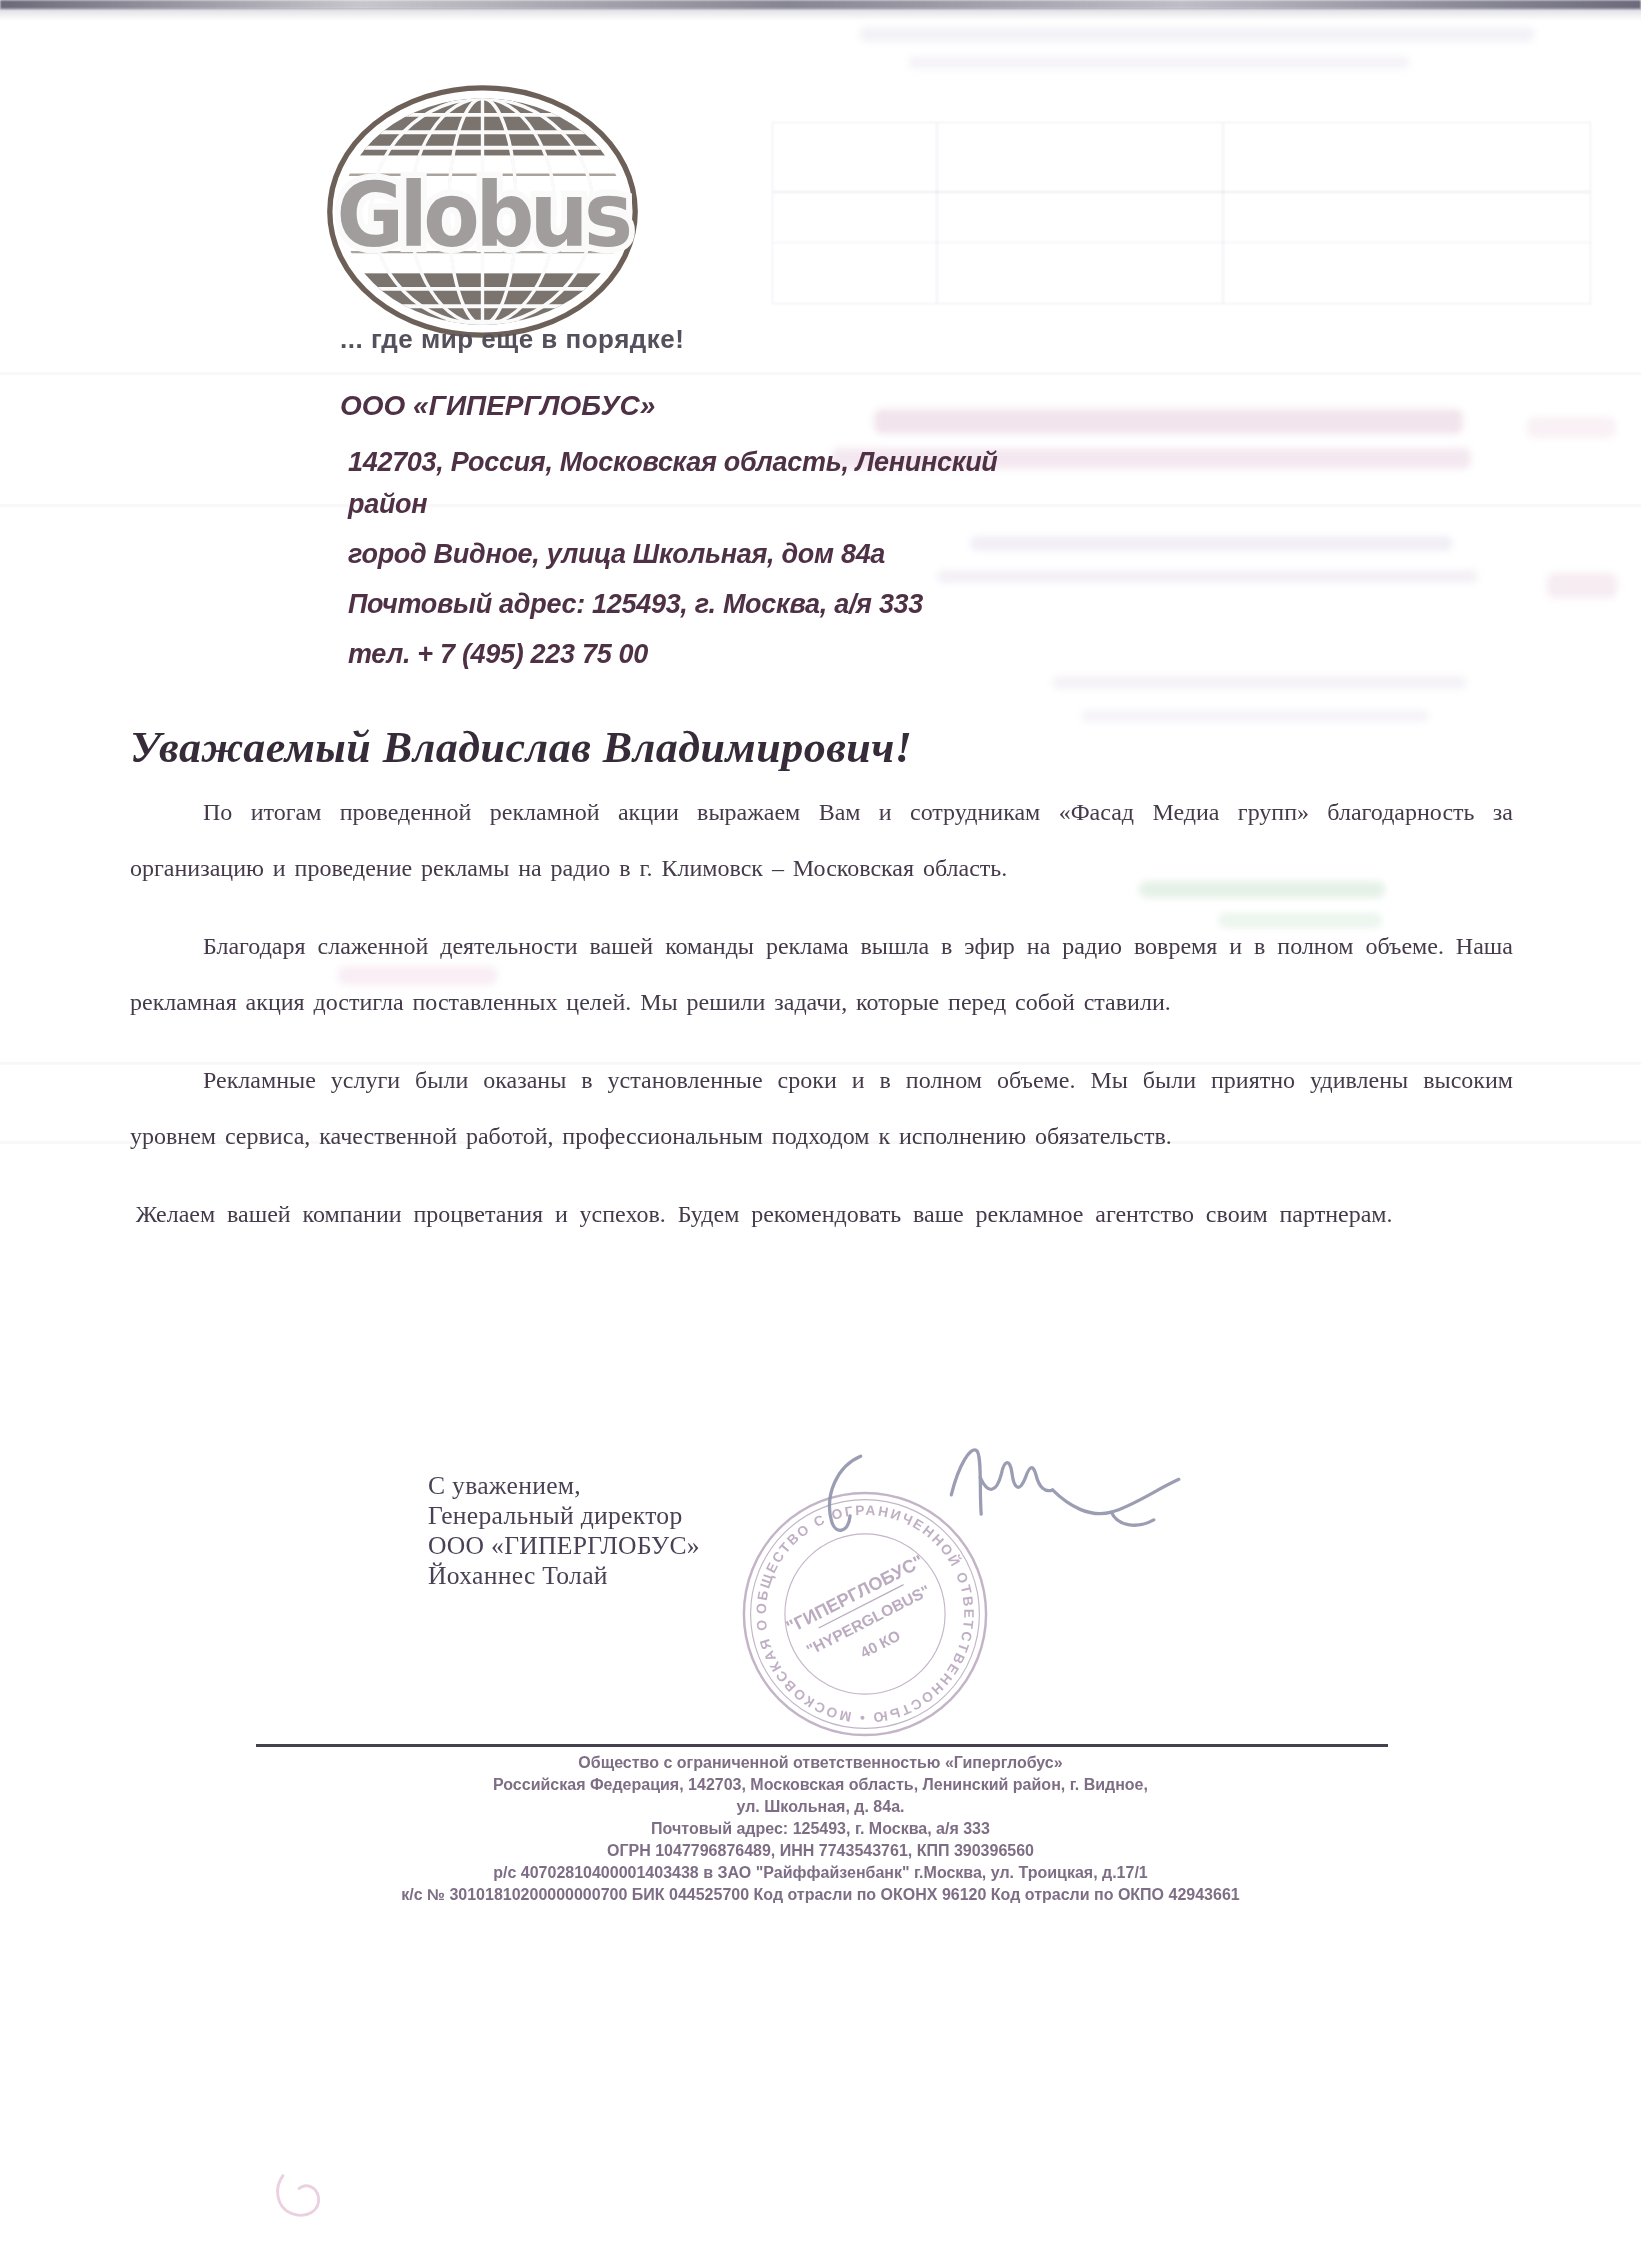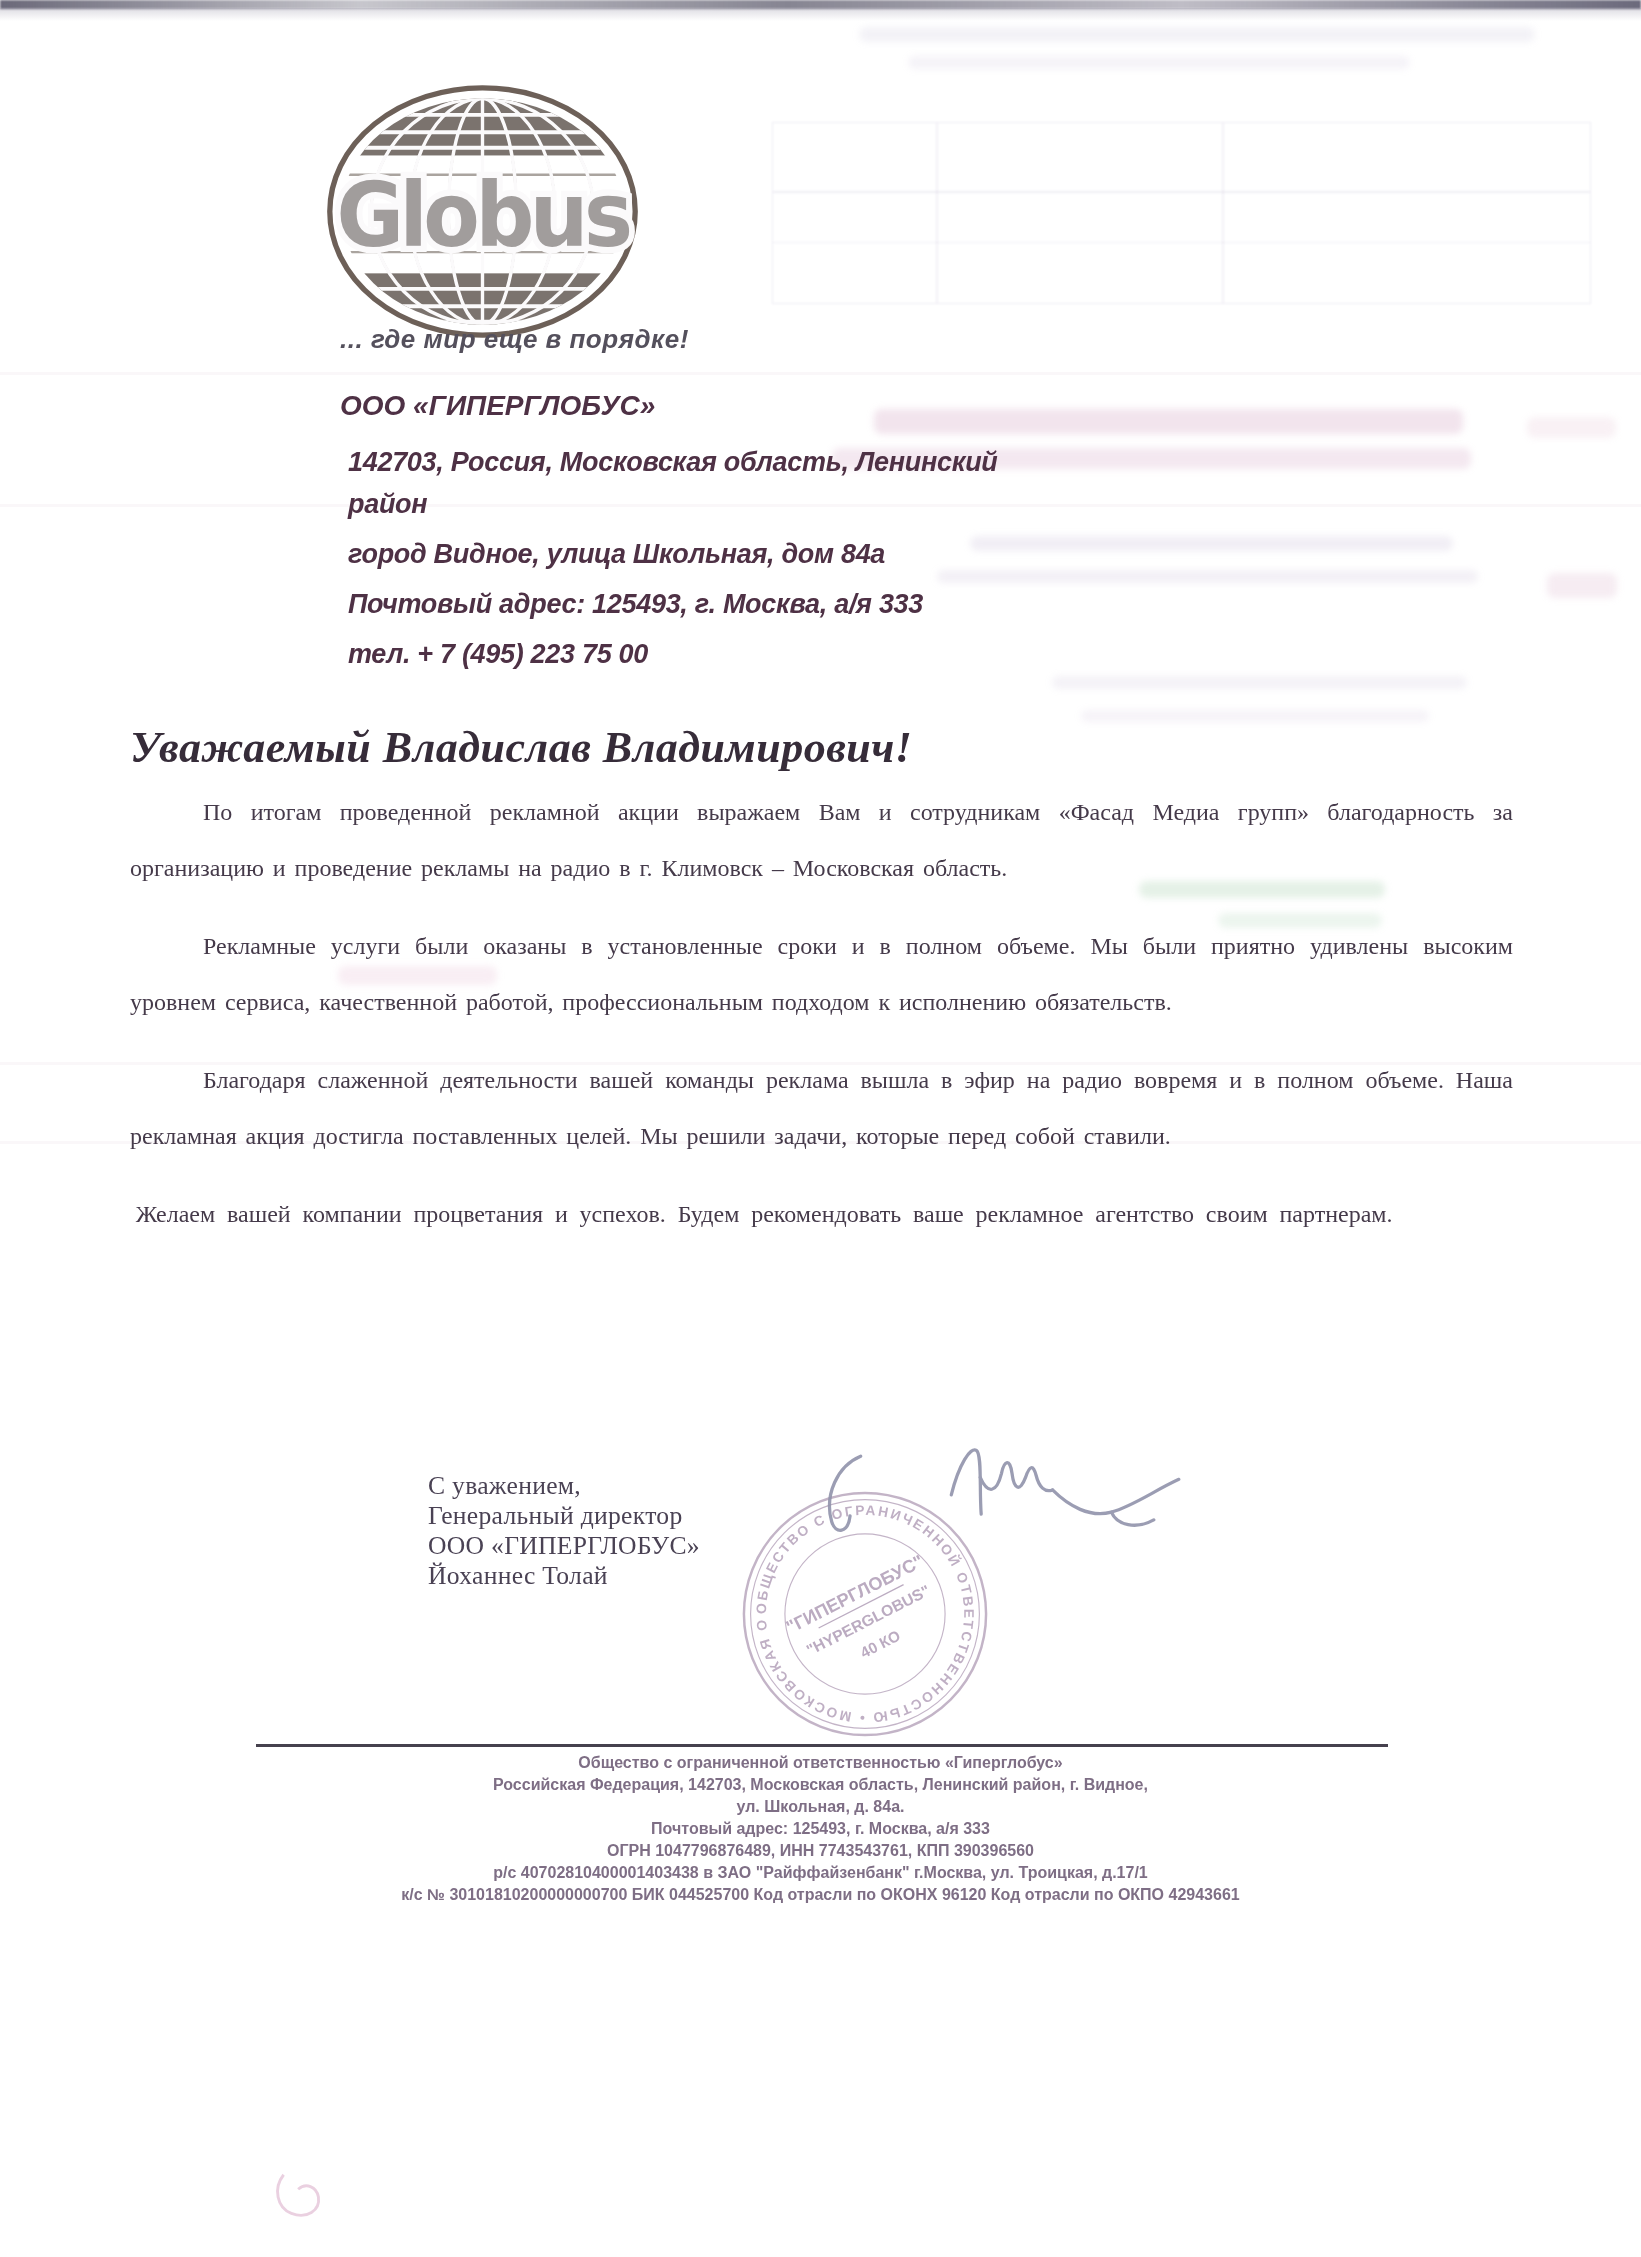--- a/index.html
+++ b/index.html
@@ -28,21 +28,21 @@
     border:1.4px solid rgba(168,158,196,.20);filter:blur(1px);
   }
   .ghost-table .h1{position:absolute;left:0;top:38%;width:100%;height:1.4px;background:rgba(168,158,196,.18);}
   .ghost-table .h2{position:absolute;left:0;top:66%;width:100%;height:1.4px;background:rgba(168,158,196,.18);}
   .ghost-table .v1{position:absolute;left:20%;top:0;width:1.4px;height:100%;background:rgba(168,158,196,.15);}
   .ghost-table .v2{position:absolute;left:55%;top:0;width:1.4px;height:100%;background:rgba(168,158,196,.15);}
   
   .logo{position:absolute;left:323px;top:82px;width:319px;height:259px;}
   .tagline{
     position:absolute;left:340px;top:324px;width:599px;
-    font-family:"Liberation Sans",sans-serif;font-style:italic;font-weight:bold;
+    font-family:"Liberation Sans",sans-serif;font-weight:bold;
     font-size:26px;color:#54505c;letter-spacing:0.5px;
   }
   .lh-block{
     position:absolute;left:340px;top:390px;width:734px;
     font-family:"Liberation Sans",sans-serif;font-style:italic;font-weight:bold;
     color:#4e3145;
   }
   .lh-company{font-size:28px;margin:0 0 19.3px 0;}
   .lh-line{font-size:27px;line-height:42px;margin:8px;letter-spacing:-0.3px;}
   
@@ -149,22 +149,22 @@
     <p class="lh-line">142703, Россия, Московская область, Ленинский район</p>
     <p class="lh-line">город Видное, улица Школьная, дом 84а</p>
     <p class="lh-line">Почтовый адрес: 125493, г. Москва, а/я 333</p>
     <p class="lh-line">тел. + 7 (495) 223 75 00</p>
   </div>
 
   <div class="salutation">Уважаемый Владислав Владимирович!</div>
 
   <div class="body-text">
     <p>По итогам проведенной рекламной акции выражаем Вам и сотрудникам «Фасад Медиа групп» благодарность за организацию и проведение рекламы на радио в г. Климовск – Московская область.</p>
+    <p>Благодаря слаженной деятельности вашей команды реклама вышла в эфир на радио вовремя и в полном объеме. Наша рекламная акция достигла поставленных целей. Мы решили задачи, которые перед собой ставили.</p>
     <p>Рекламные услуги были оказаны в установленные сроки и в полном объеме. Мы были приятно удивлены высоким уровнем сервиса, качественной работой, профессиональным подходом к исполнению обязательств.</p>
-    <p>Благодаря слаженной деятельности вашей команды реклама вышла в эфир на радио вовремя и в полном объеме. Наша рекламная акция достигла поставленных целей. Мы решили задачи, которые перед собой ставили.</p>
     <p class="no-indent">Желаем вашей компании процветания и успехов. Будем рекомендовать ваше рекламное агентство своим партнерам.</p>
   </div>
 
   <div class="sig-block">
     <div>С уважением,</div>
     <div>Генеральный директор</div>
     <div>ООО «ГИПЕРГЛОБУС»</div>
     <div>Йоханнес Толай</div>
   </div>
 

